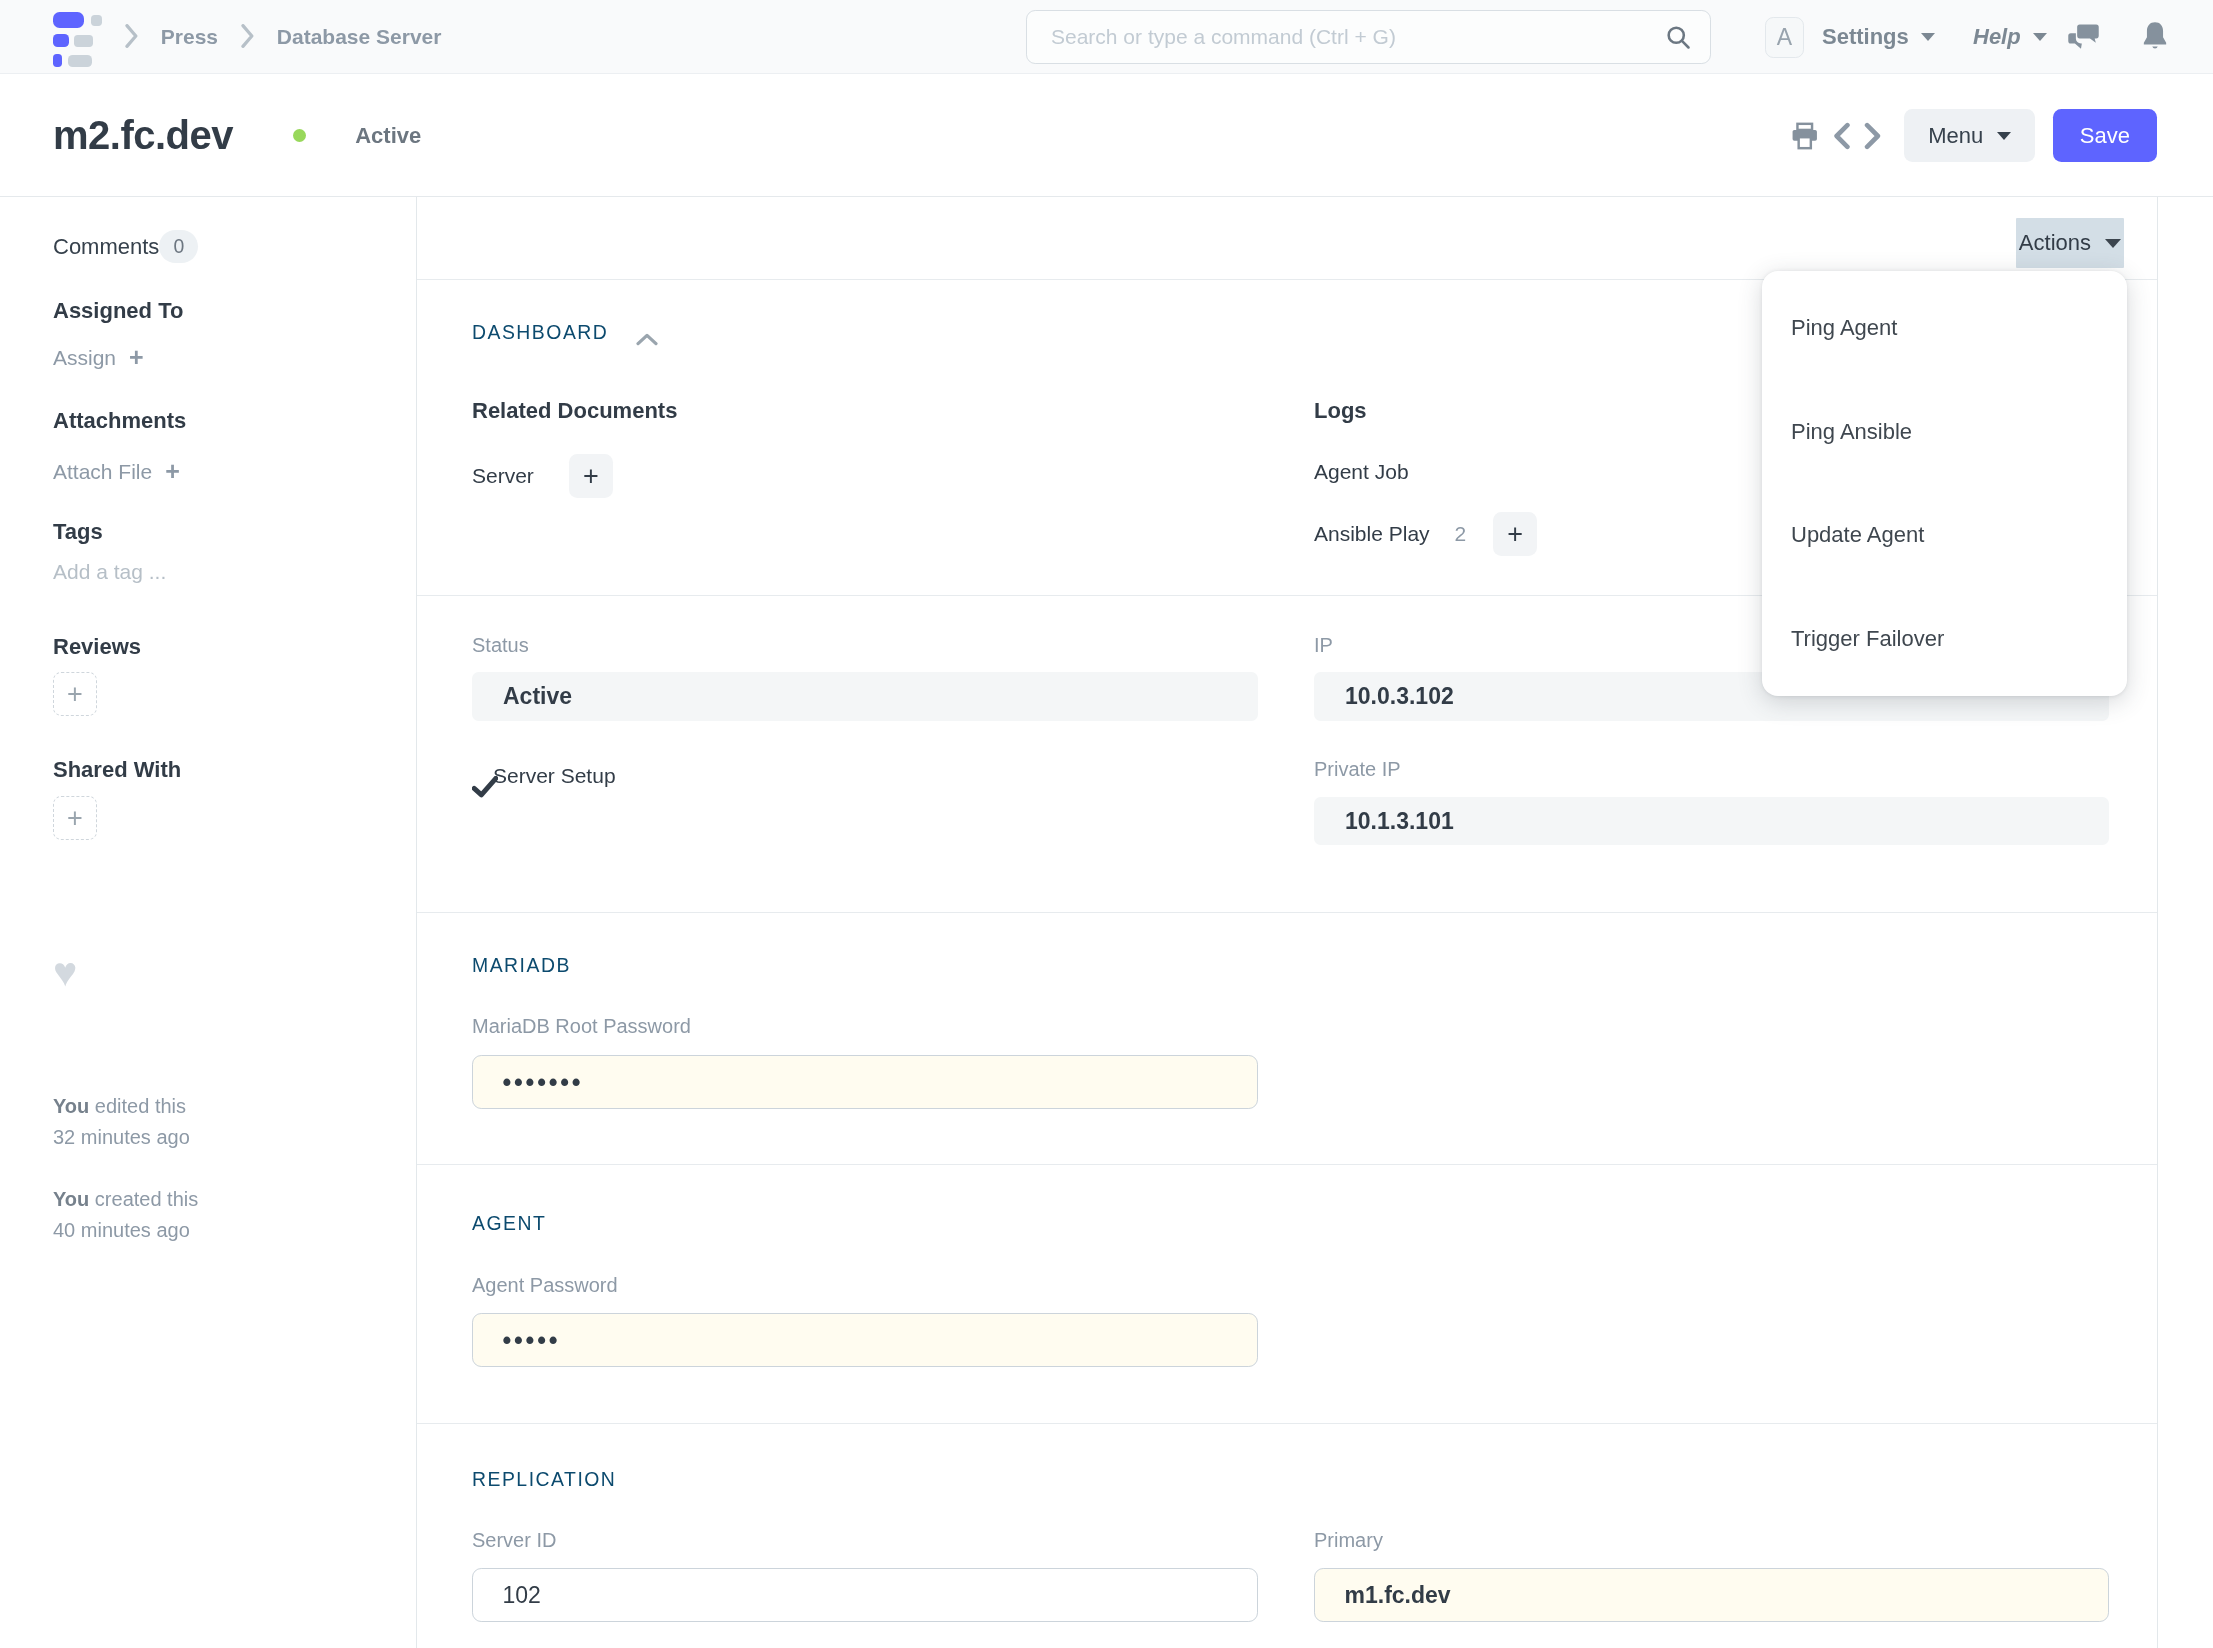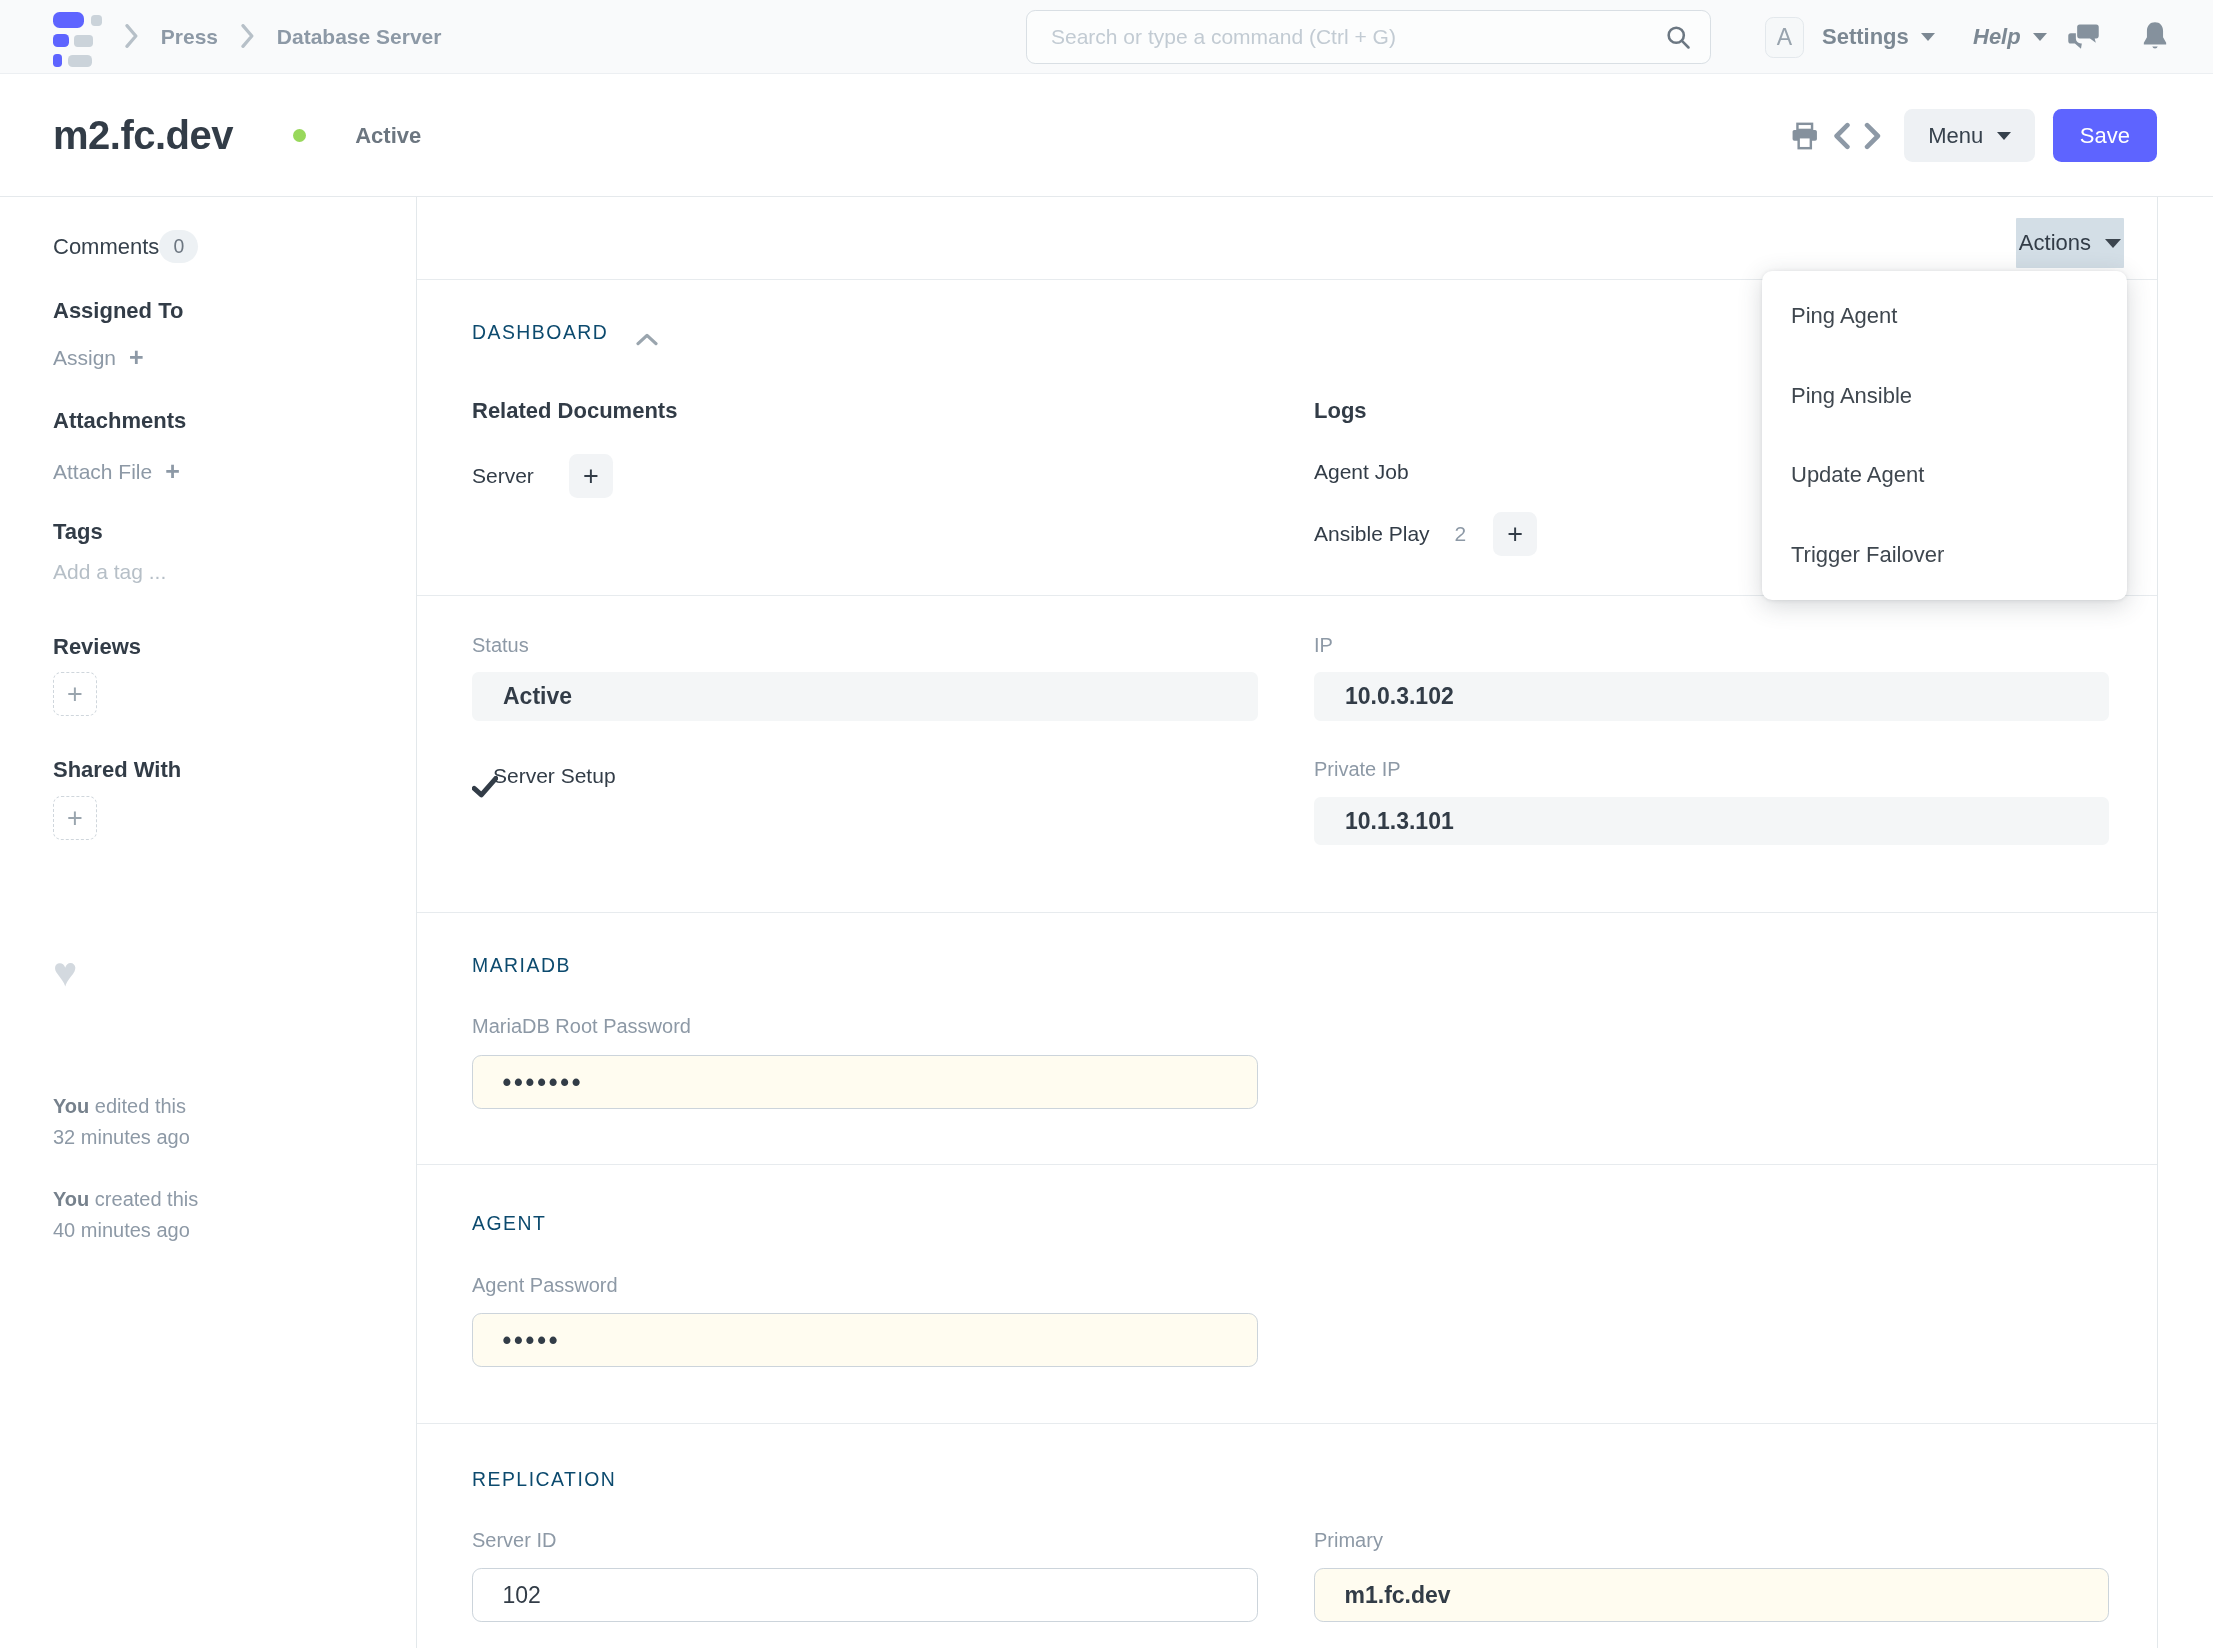--- a/index.html
+++ b/index.html
@@ -62,21 +62,21 @@
   .sb-heart { top:755px; font-size:41px; color:#d3d9df; cursor:pointer; line-height:1; }
   .sb-note { font-size:20px; color:#8d99a6; line-height:31px; }
   .sb-note .who { font-weight:bold; color:#76818c; }
   .sb-edited { top:894px; } .sb-created { top:987px; }
 
   
   .main { position:absolute; left:417px; top:197px; width:1741px; height:1452px; background:#fff; border-right:0.9px solid #e3e8eb; }
   .actions-row { position:absolute; left:0; top:0; width:100%; height:83px; border-bottom:0.9px solid #e7ebee; }
   .actions-btn { position:absolute; right:33px; top:21px; height:50px; padding:0 3px; background:#d3dee6; border:none; border-radius:1px; display:flex; align-items:center; gap:14px; font-size:22px; color:#323c47; cursor:pointer; font-family:inherit; }
   .actions-btn .caret { border-top-color:#3c454e; }
-  .dropdown { position:absolute; left:1345px; top:74px; width:365px; height:329px; background:#fff; border-radius:10px; box-shadow:0 5.5px 24px rgba(55,65,75,0.20), 0 0.9px 3.7px rgba(55,65,75,0.10); z-index:20; padding:5.5px 0; display:flex; flex-direction:column; }
+  .dropdown { position:absolute; left:1345px; top:74px; width:365px; height:425px; background:#fff; border-radius:16px; box-shadow:0 5.5px 24px rgba(55,65,75,0.20), 0 0.9px 3.7px rgba(55,65,75,0.10); z-index:20; padding:5.5px 0; display:flex; flex-direction:column; }
   .dropdown-item { flex:1; display:flex; align-items:center; padding-left:29px; font-size:22px; color:#3f474f; cursor:pointer; }
 
   .sec { position:absolute; left:0; width:100%; }
   .sec-dashboard { top:83px; height:316px; border-bottom:0.9px solid #e7ebee; }
   .sec-status { top:399px; height:317px; border-bottom:0.9px solid #e7ebee; }
   .sec-mariadb { top:715px; height:253px; border-bottom:0.9px solid #e7ebee; }
   .sec-agent { top:968px; height:259px; border-bottom:0.9px solid #e7ebee; }
   .sec-replication { top:1227px; height:224px; }
   .sec * { position:absolute; }
 

